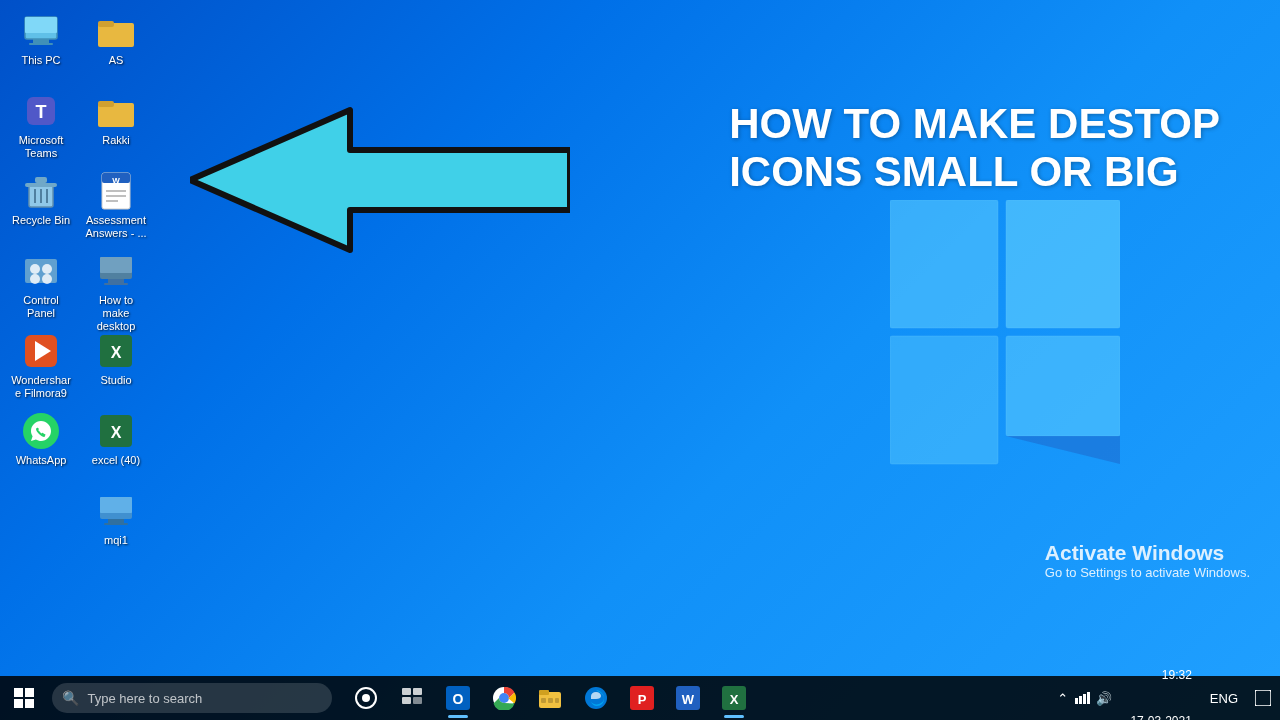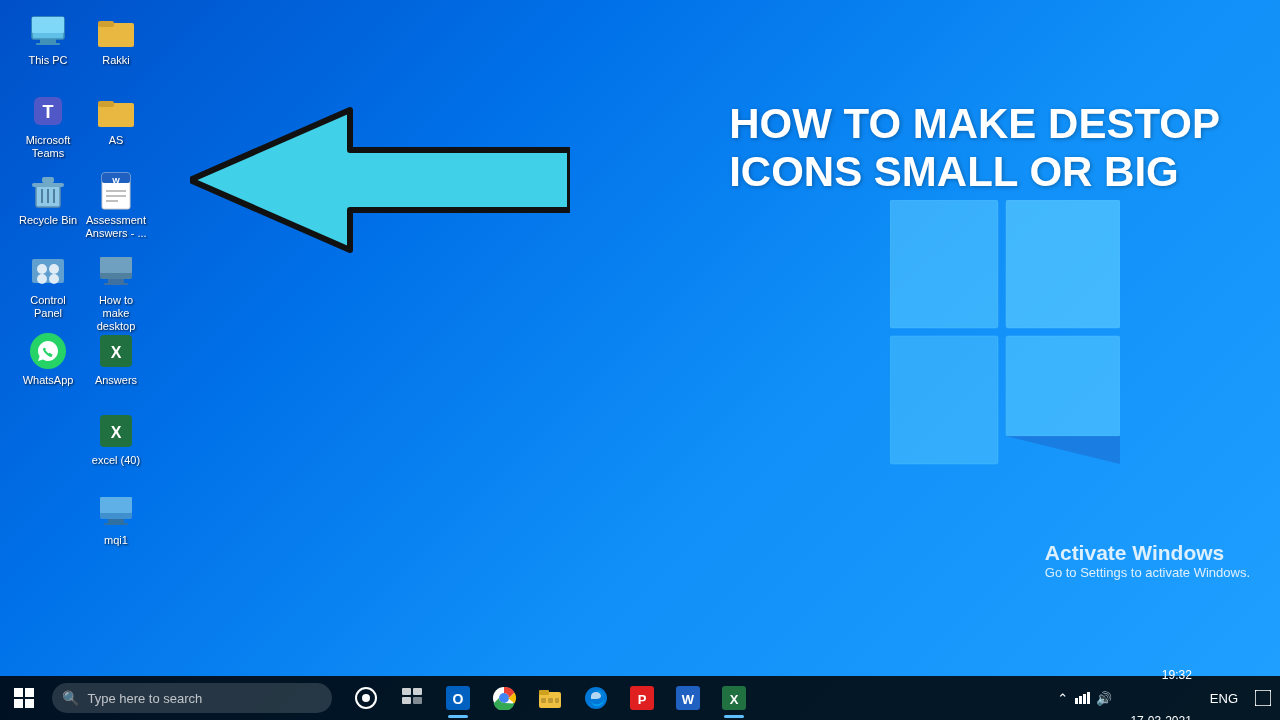--- a/index.html
+++ b/index.html
@@ -67,21 +67,21 @@
     .activate-windows .title {
       font-size: 21px;
       font-weight: 600;
     }
     .icon-column {
       position: absolute;
       top: 5px;
       display: flex;
       flex-direction: column;
     }
-    .icon-column.col1 { left: 5px; margin-left: 7px; }
+    .icon-column.col1 { left: 5px; }
     .icon-column.col2 { left: 80px; }
 
     .desktop-icon {
       display: flex;
       flex-direction: column;
       align-items: center;
       width: 72px;
       height: 80px;
       padding: 6px 4px 4px;
       cursor: pointer;
@@ -306,20 +306,29 @@
           <circle cx="14" cy="18" r="5" fill="#fff" opacity="0.8"></circle>
           <circle cx="26" cy="18" r="5" fill="#fff" opacity="0.8"></circle>
           <circle cx="14" cy="28" r="5" fill="#fff" opacity="0.8"></circle>
           <circle cx="26" cy="28" r="5" fill="#fff" opacity="0.8"></circle>
         </svg>
       </div>
       <div class="icon-label">Control Panel</div>
     </div>
 
 
+    <div class="desktop-icon">
+      <div class="icon-img">
+        <svg width="40" height="40" viewBox="0 0 40 40">
+          <rect x="4" y="4" width="32" height="32" rx="6" fill="#e05020"></rect>
+          <polygon points="14,10 30,20 14,30" fill="white"></polygon>
+        </svg>
+      </div>
+      <div class="icon-label">Wondershare Filmora9</div>
+    </div>
 
     <div class="desktop-icon">
       <div class="icon-img">
         <svg width="40" height="40" viewBox="0 0 40 40">
           <circle cx="20" cy="20" r="18" fill="#25d366"></circle>
           <path d="M20 10 C14.5 10 10 14.5 10 20 C10 22 10.6 23.8 11.6 25.3 L10 30 L14.9 28.5 C16.4 29.4 18.1 30 20 30 C25.5 30 30 25.5 30 20 C30 14.5 25.5 10 20 10Z" fill="white"></path>
           <path d="M16 17 C16 17 15 17 15 18 C15 19 16 21 18 23 C20 25 22 26 23 26 C24 26 24 25 24 25 L24.5 23.5 C24.5 23.5 22.5 22.5 22 22 C21.5 21.5 21 22 20.5 22.5 C20 22 18 20 17.5 19.5 C17 19 17.5 18.5 18 18 C17.5 17.5 16.5 16.5 16 17Z" fill="#25d366"></path>
         </svg>
       </div>
       <div class="icon-label">WhatsApp</div>
@@ -328,31 +337,31 @@
 
   <div class="icon-column col2">
 
     <div class="desktop-icon">
       <div class="icon-img">
         <svg width="40" height="40" viewBox="0 0 40 40">
           <rect x="2" y="12" width="36" height="24" rx="2" fill="#e8b840"></rect>
           <rect x="2" y="10" width="16" height="6" rx="2" fill="#d0a030"></rect>
         </svg>
       </div>
-      <div class="icon-label">Rakki</div>
+      <div class="icon-label">AS</div>
     </div>
 
     <div class="desktop-icon">
       <div class="icon-img">
         <svg width="40" height="40" viewBox="0 0 40 40">
           <rect x="2" y="12" width="36" height="24" rx="2" fill="#e8b840"></rect>
           <rect x="2" y="10" width="16" height="6" rx="2" fill="#d0a030"></rect>
         </svg>
       </div>
-      <div class="icon-label">AS</div>
+      <div class="icon-label">Rakki</div>
     </div>
 
 
     <div class="desktop-icon">
       <div class="icon-img">
         <svg width="40" height="40" viewBox="0 0 40 40">
           <rect x="6" y="2" width="28" height="36" rx="2" fill="white" stroke="#ccc"></rect>
           <rect x="6" y="2" width="28" height="10" rx="2" fill="#2060c0"></rect>
           <text x="20" y="12" font-size="8" text-anchor="middle" fill="white" font-weight="bold">W</text>
           <line x1="10" y1="20" x2="30" y2="20" stroke="#aaa" stroke-width="1.5"></line>
@@ -375,21 +384,21 @@
       <div class="icon-label">How to make desktop ico...</div>
     </div>
 
     <div class="desktop-icon">
       <div class="icon-img">
         <svg width="40" height="40" viewBox="0 0 40 40">
           <rect x="4" y="4" width="32" height="32" rx="4" fill="#207040"></rect>
           <text x="20" y="27" font-size="16" text-anchor="middle" fill="white" font-weight="bold">X</text>
         </svg>
       </div>
-      <div class="icon-label">Answers</div>
+      <div class="icon-label">Studio</div>
     </div>
 
     <div class="desktop-icon">
       <div class="icon-img">
         <svg width="40" height="40" viewBox="0 0 40 40">
           <rect x="4" y="4" width="32" height="32" rx="4" fill="#207040"></rect>
           <text x="20" y="27" font-size="16" text-anchor="middle" fill="white" font-weight="bold">X</text>
         </svg>
       </div>
       <div class="icon-label">excel (40)</div>

